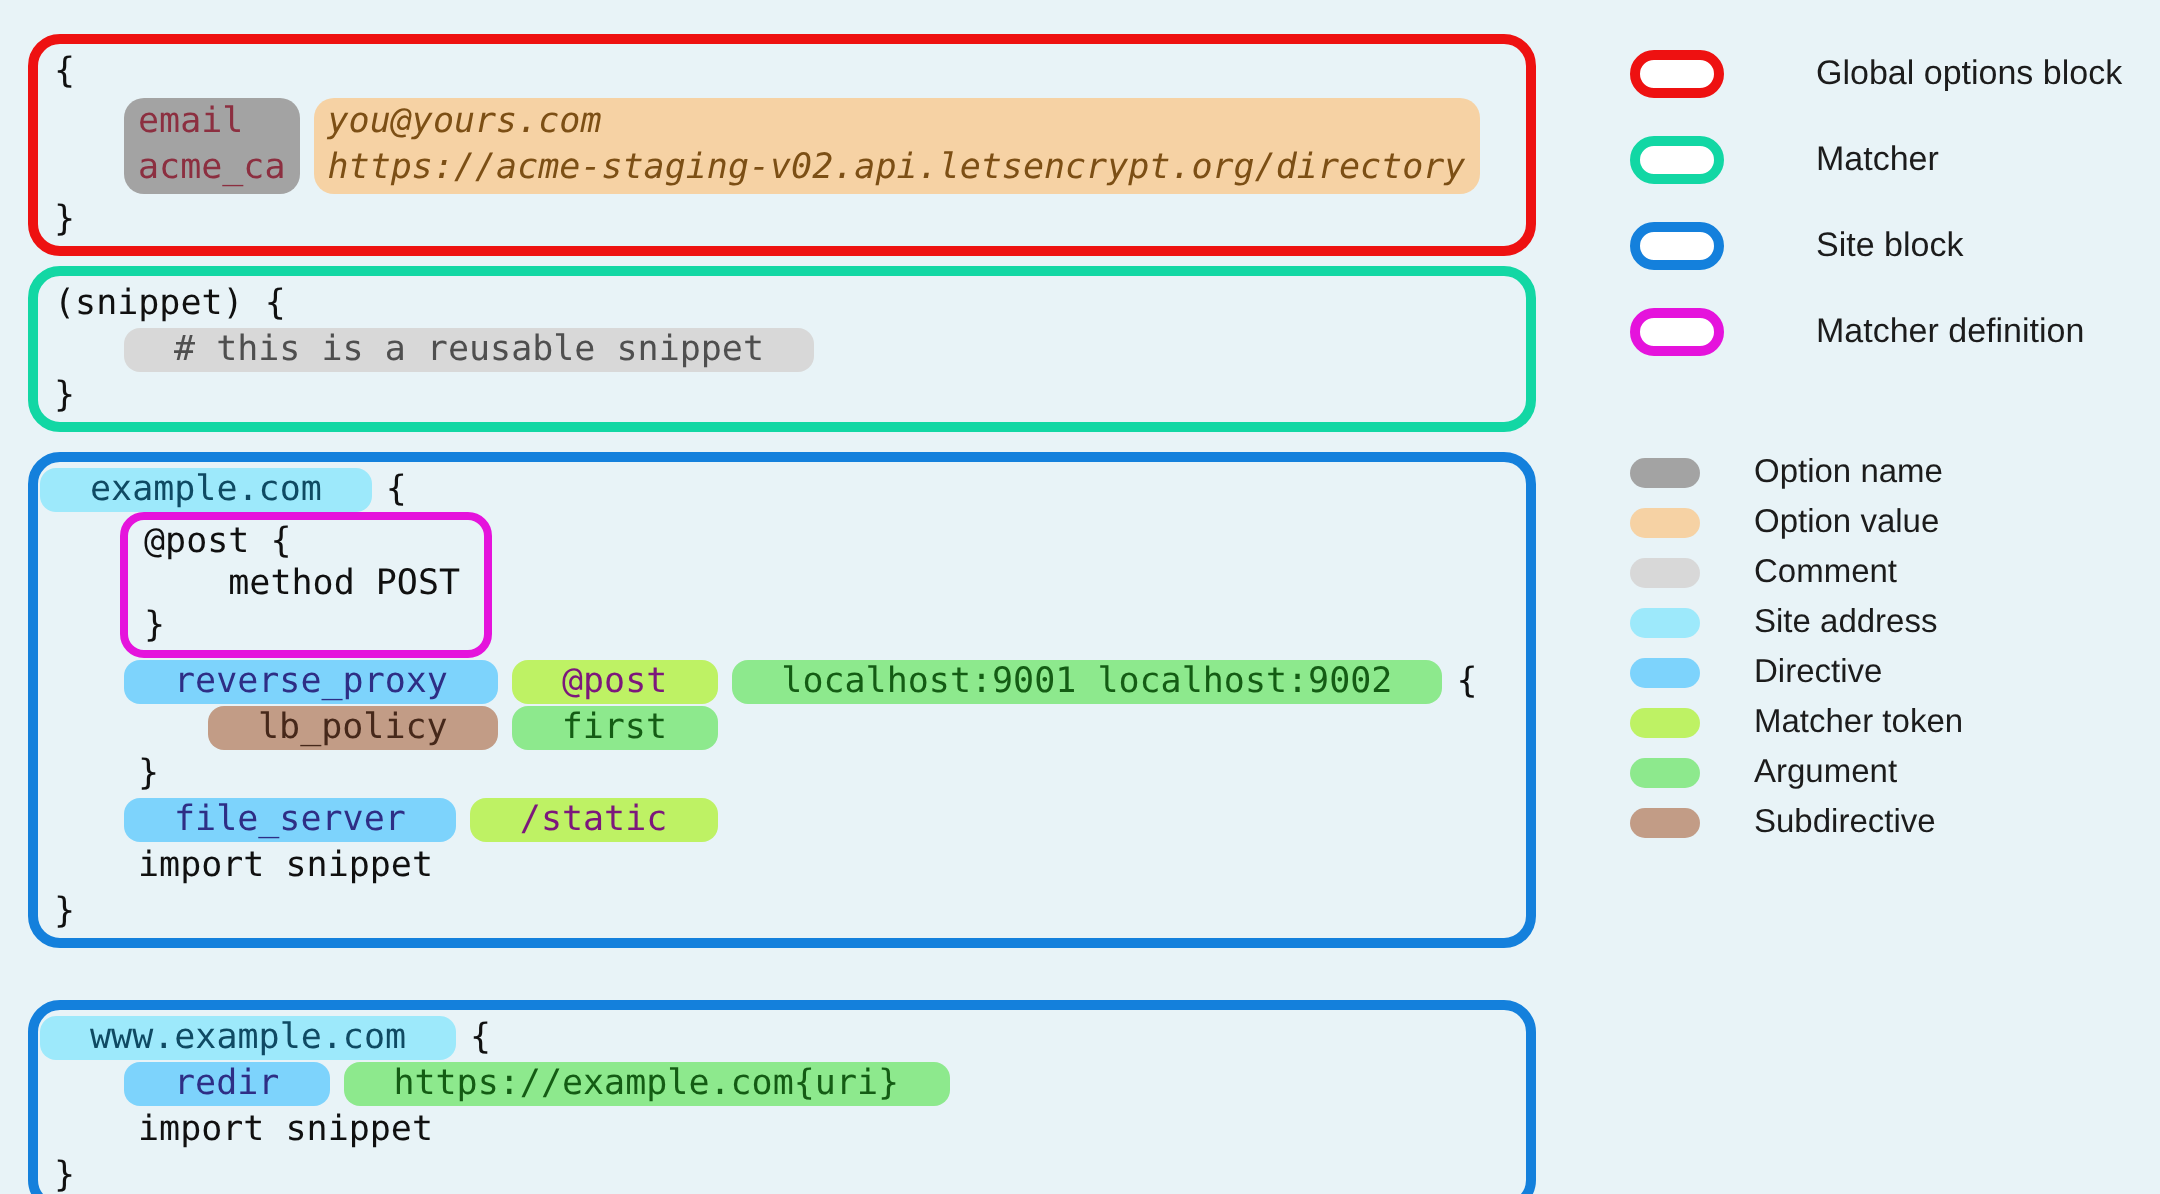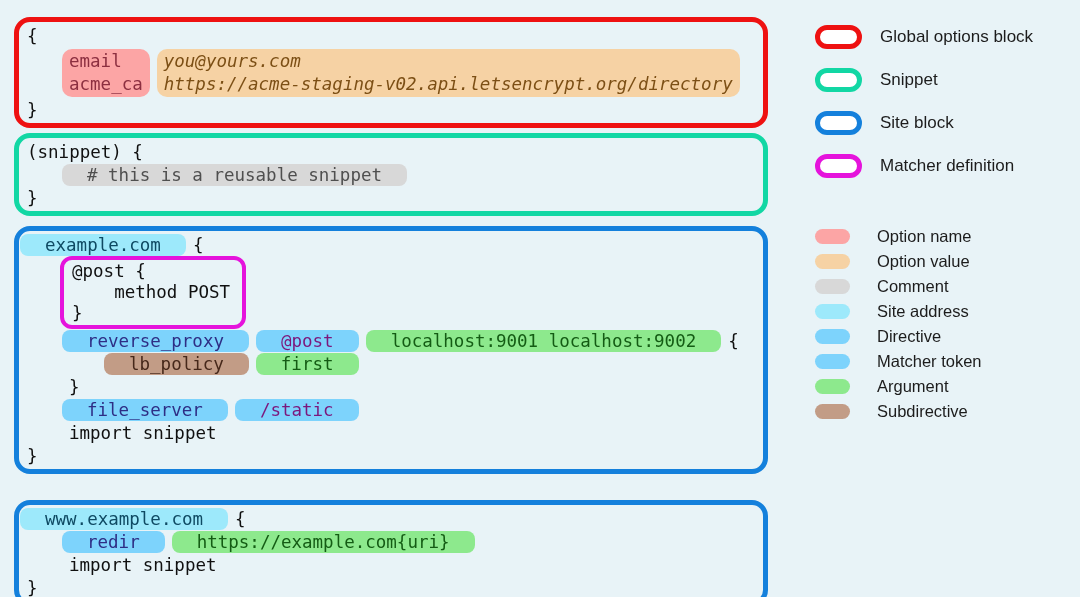--- a/index.html
+++ b/index.html
@@ -29,40 +29,40 @@
   .ind2 { padding-left:84px; }
 
   .chip {
     display:inline-block;
     padding:0 25px; border-radius:8px;
     line-height:22px; height:22px;
   }
   .line > .chip:first-child { margin-left:-7px; }
   .chip.multi { white-space:pre; line-height:23px; height:auto; padding:1px 7px; border-radius:10px; }
 
-  .c-pink   { background:#fca5a5; color:#8c2f40; }
+  .c-pink   { background:#a3a3a3; color:#8c2f40; }
   .c-orange { background:#f6d2a4; color:#7c4f15;font-style:italic; }
   .c-gray   { background:#d8d8d8; color:#4f4f4f; }
   .c-cyan   { background:#9de9fb; color:#0f4a63; }
   .c-lav    { background:#7dd3fc; color:#2e2e85; }
-  .c-orchid { background:#7dd3fc; color:#7c177c; }
+  .c-orchid { background:#bef264; color:#7c177c; }
   .c-green  { background:#8de98d; color:#145c14; }
   .c-brown  { background:#c29c86; color:#46281a; }
 
   .matcher-box {
     display:inline-block;
     border:4px solid #e513dc; border-radius:12px;
     margin-left:33px;
     padding:1px 12px 1px 8px;
     white-space:pre; line-height:21px;
   }
 
   
   .legend { position:absolute; left:815px; top:25px; font-family:"Liberation Sans", sans-serif; color:#1c1c1c; }
-  .legend-block-row { display:flex; align-items:center; height:24px; margin-bottom:19px; }
+  .legend-block-row { display:flex; align-items:center; height:24px; margin-bottom:19px;gap:28px; }
   .legend-swatch {
     box-sizing:border-box; width:47px; height:24px;
     border:5px solid #000; border-radius:12px; background:#ffffff;
     margin-right:18px; flex:none;
   }
   .sw-red     { border-color:#ee1111; }
   .sw-teal    { border-color:#12d7a4; }
   .sw-blue    { border-color:#1480dc; }
   .sw-magenta { border-color:#e513dc; }
   .legend-block-label { font-size:17px; }
@@ -155,21 +155,21 @@
 </div>
 
 <div class="legend">
 
   <div class="legend-block-row">
     <span class="legend-swatch sw-red"></span>
     <span class="legend-block-label">Global options block</span>
   </div>
   <div class="legend-block-row">
     <span class="legend-swatch sw-teal"></span>
-    <span class="legend-block-label">Snippet</span>
+    <span class="legend-block-label">Matcher</span>
   </div>
   <div class="legend-block-row">
     <span class="legend-swatch sw-blue"></span>
     <span class="legend-block-label">Site block</span>
   </div>
   <div class="legend-block-row">
     <span class="legend-swatch sw-magenta"></span>
     <span class="legend-block-label">Matcher definition</span>
   </div>
 

